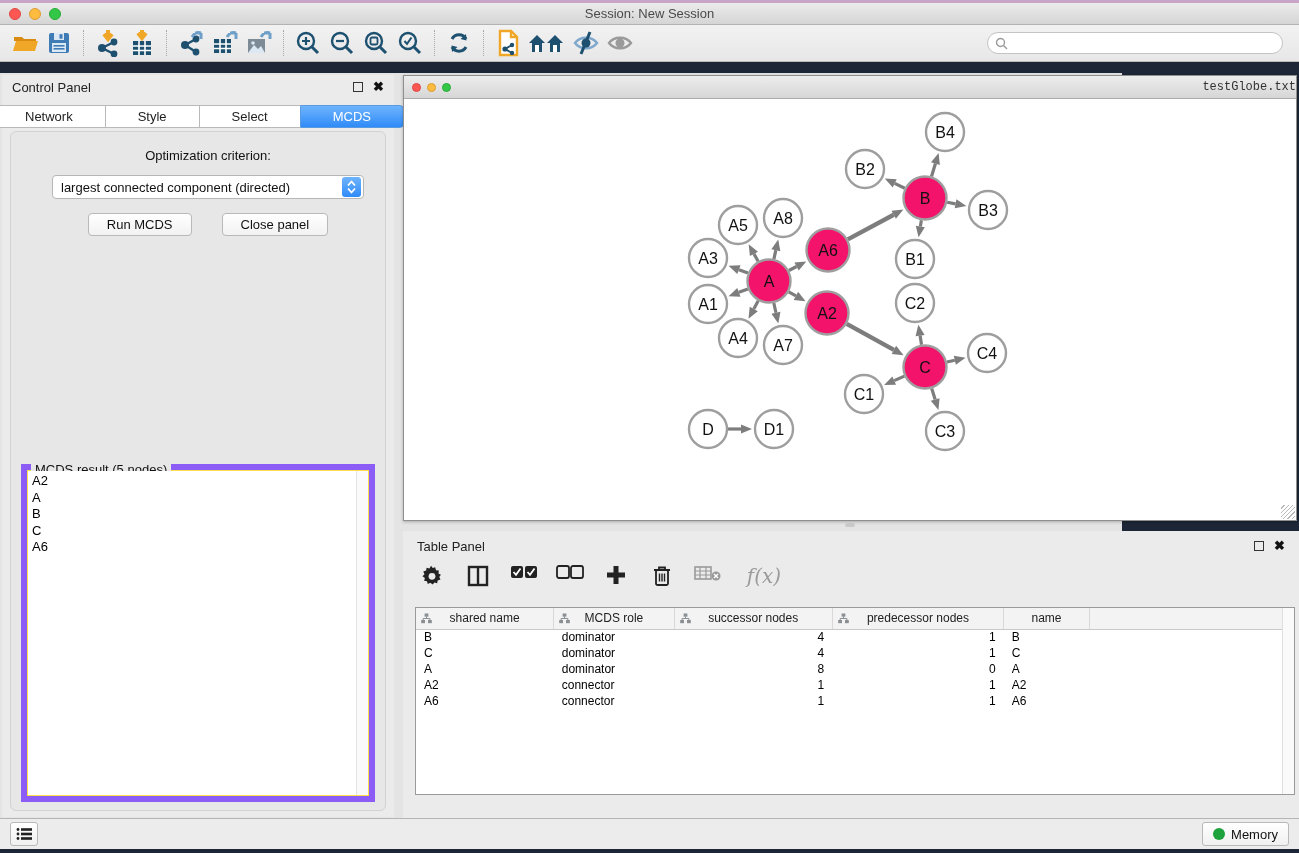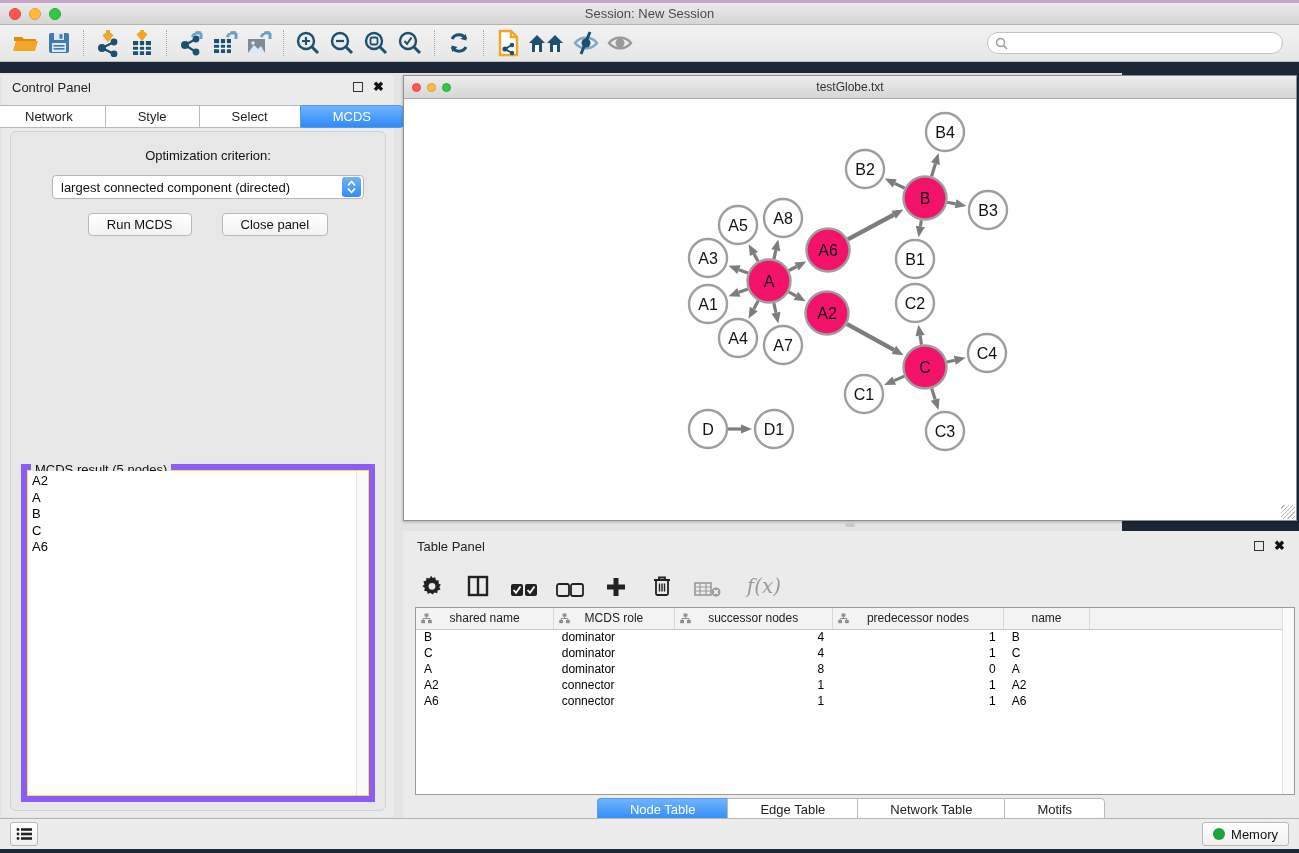--- a/index.html
+++ b/index.html
@@ -64,29 +64,29 @@
   .mcds-legend { position:absolute; top:-8px; left:4px; background:#e7e7e7; padding:0 4px; font-size:13px; color:#111; }
   .mcds-list { position:absolute; inset:1px 13px 1px 1px; background:#fff; padding:2px 4px; font-size:13px; color:#000; overflow:hidden; }
   .mcds-list .row { line-height:16.5px; }
   .mcds-scroll { position:absolute; top:1px; right:1px; bottom:1px; width:12px; background:#fafafa; border-left:1px solid #e3e3e3; }
 
   
   .net-window { position:absolute; left:403px; top:2px; width:894px; height:446px;
     background:#fff; border:1px solid #8f8f8f; box-shadow:0 1px 3px rgba(0,0,0,.25); }
   .net-titlebar { height:23px; background:linear-gradient(#ededed,#d6d6d6); border-bottom:1px solid #ababab;
     display:flex; align-items:center; position:relative; }
-  .net-title { position:absolute; left:0; right:0; text-align:center; font-size:12px; color:#333; }
+  .net-title { position:absolute; left:0; right:0; text-align:right; font-size:12px; color:#333;font-family:Liberation Mono, monospace; }
   .net-canvas { position:relative; width:100%; height:421px; background:#fff; overflow:hidden; }
   .resize-grip { position:absolute; right:1px; bottom:1px; width:14px; height:14px;
     background:repeating-linear-gradient(135deg, transparent 0 2px, #b9b9b9 2px 3px); }
 
   
   .table-panel { position:absolute; left:403px; top:458px; width:896px; height:296px; background:#ebebeb; }
   .tp-toolbar { position:absolute; top:28px; left:12px; right:4px; height:44px; display:flex; align-items:center; gap:12px; }
-  .tp-btn { width:34px; height:34px; display:flex; align-items:flex-end; justify-content:center; }
+  .tp-btn { width:34px; height:34px; display:flex; align-items:flex-start; justify-content:center; }
   .fx-label { font-family:"DejaVu Serif", serif; font-style:italic; font-size:20px; color:#9a9a9a; }
   .tp-table { position:absolute; left:12px; right:4px; top:76px; height:188px; background:#fff; border:1px solid #9a9a9a; overflow:hidden; }
   .tp-grid { width:100%; border-collapse:collapse; table-layout:fixed; }
   .tp-grid th { background:#f3f3f3; border-right:1px solid #d8d8d8; border-bottom:1px solid #c9c9c9;
     font-size:12px; font-weight:normal; color:#222; height:21px; text-align:center; position:relative; }
   .tp-grid th .hicon { position:absolute; left:5px; top:5px; }
   .tp-grid td { font-size:12px; color:#000; height:16px; padding:0 8px; white-space:nowrap; }
   .tp-scroll { position:absolute; top:0; right:0; bottom:0; width:12px; background:#fafafa; border-left:1px solid #e0e0e0; }
   .tp-tabs { position:absolute; bottom:6px; left:0; right:0; display:flex; justify-content:center; }
 
@@ -579,28 +579,20 @@
                 <td style="text-align: left;">connector</td>
                 <td style="text-align: right;">1</td>
                 <td style="text-align: right;">1</td>
                 <td style="text-align: left;">A6</td>
                 <td></td>
               </tr>
             </tbody>
           </table>
         <div class="tp-scroll"></div>
       </div>
-      <div class="tp-tabs">
-        <div class="seg" id="tp-tabs-seg">
-            <div class="seg-btn active">Node Table</div>
-            <div class="seg-btn">Edge Table</div>
-            <div class="seg-btn">Network Table</div>
-            <div class="seg-btn">Motifs</div>
-          </div>
-      </div>
     </div>
   </div>
 
   <div class="statusbar">
     <div class="status-list-btn">
       <svg width="16" height="14" viewBox="0 0 16 14">
         <circle cx="2" cy="2.5" r="1.4" fill="#222"></circle>
           <rect x="5" y="1.2" width="11" height="2.6" fill="#222"></rect>
         <circle cx="2" cy="7" r="1.4" fill="#222"></circle>
           <rect x="5" y="5.7" width="11" height="2.6" fill="#222"></rect>

